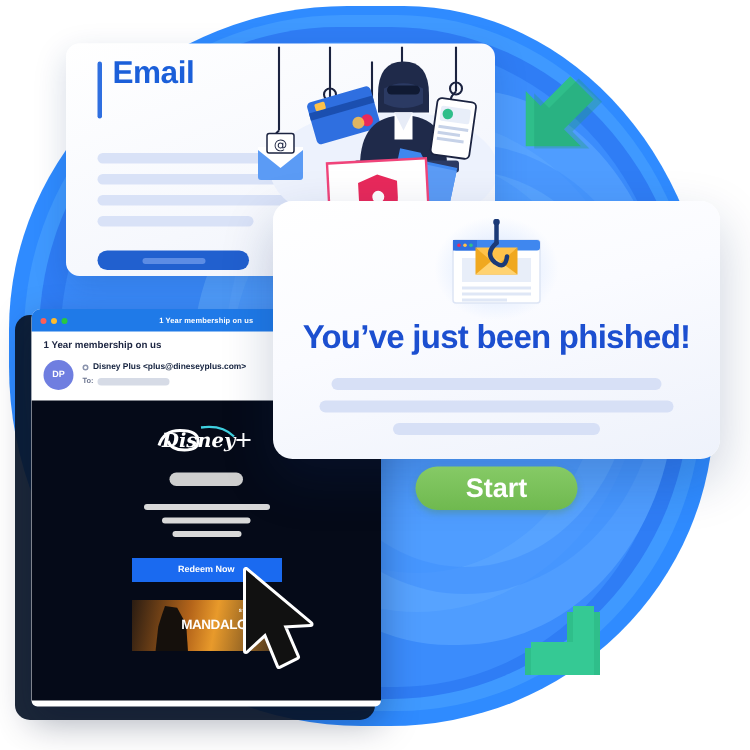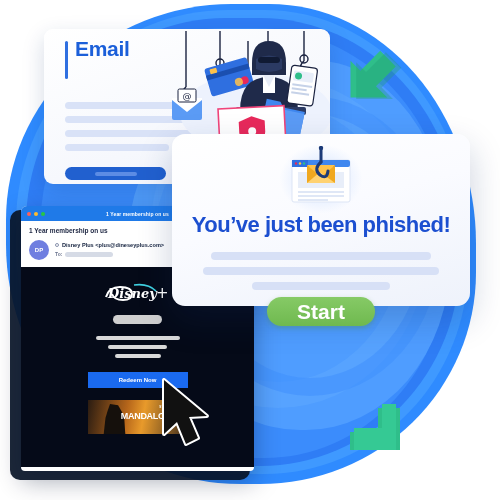--- a/index.html
+++ b/index.html
@@ -146,45 +146,45 @@
     background:#15100c; clip-path:polygon(35% 0,62% 4%,72% 22%,82% 40%,86% 100%,14% 100%,20% 46%,28% 20%);
   }
   .mando-sw { position:absolute; right:6px; top:5px; font-size:3px; font-weight:700; color:#ffffff; letter-spacing:.5px; }
   .mando-txt { position:absolute; right:2px; top:11px; font-size:9px; font-weight:700; color:#ffffff; letter-spacing:-.3px; }
 
   
   .cursor { position:absolute; left:160px; top:378px; }
 
   
   .modal {
-    position:absolute; left:172px; top:134px; width:298px; height:172px;
+    position:absolute; left:182px; top:134px; width:298px; height:172px;
     background:linear-gradient(165deg,#ffffff 0%,#fafbff 45%,#eef2fb 100%);
     border-radius:13px;
     box-shadow:0 14px 34px rgba(12,40,96,.22);
     text-align:center;
   }
   .modal-icon { margin:12px auto 4px auto; width:74px; height:62px; position:relative; }
   .modal-icon-glow {
     position:absolute; left:50%; top:54%; transform:translate(-50%,-50%);
     width:86px; height:72px; border-radius:50%;
     background:radial-gradient(ellipse at center, rgba(173,204,255,.55) 0%, rgba(173,204,255,0) 68%);
   }
   .modal-title {
     font-size:22px; font-weight:700; color:#1c4fd0; letter-spacing:-.5px;
     margin:2px 0 14px 0;
   }
   .ml { height:8px; border-radius:5px; background:#d7e0f6; margin:0 auto 7px auto; }
   .ml.m1 { width:220px; }
   .ml.m2 { width:236px; }
   .ml.m3 { width:138px; }
   .start-btn {
-    margin:0 auto 0 auto; width:108px; height:29px;
+    margin:14px auto 0 auto; width:108px; height:29px;
     background:linear-gradient(180deg,#86ca66 0%,#6fb94f 100%);
     border-radius:16px; border:none;
-    color:#ffffff; font-size:21px; font-weight:700;
+    color:#ffffff; font-size:18px; font-weight:700;
     font-family:"Liberation Sans", sans-serif;
     box-shadow:0 2px 5px rgba(80,140,60,.35);
     cursor:pointer;
   }
 </style>
 </head>
 <body>
 
 <div id="stage">
 

